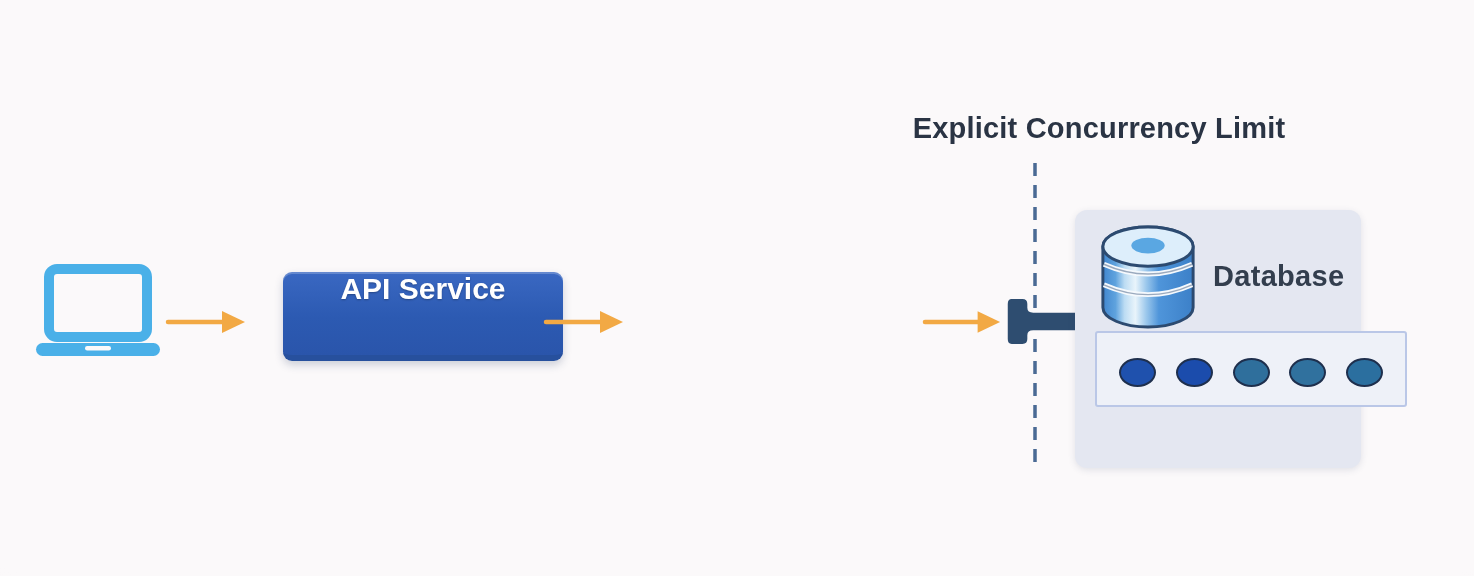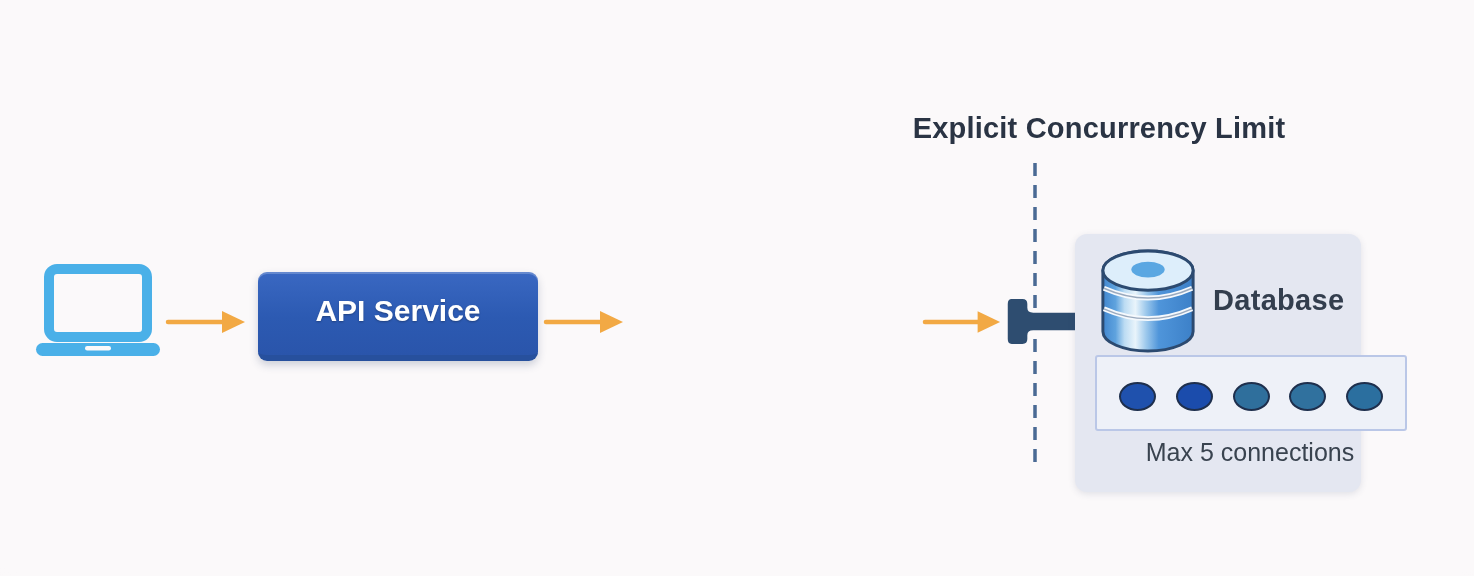--- a/index.html
+++ b/index.html
@@ -29,25 +29,25 @@
   .client-icon{left:35px;top:264px;width:130px;height:92px;}
   .client-label{
     left:25px;top:374px;width:150px;
     text-align:center;font-size:27px;color:#3a434f;
   }
 
   
   .flow-box{
     width:280px;height:89px;
     border-radius:9px;
-    display:flex;align-items:center;justify-content:center;
+    display:flex;align-items:flex-start;justify-content:center;
     color:#fff;font-size:30px;font-weight:bold;
     text-shadow:0 1px 2px rgba(0,0,0,.28);
     box-shadow:0 4px 9px rgba(40,60,100,.22), inset 0 2px 0 rgba(255,255,255,.22);
-    padding-bottom:5px;box-sizing:border-box;
+    padding-bottom:5px;box-sizing:border-box;margin-left:25px;
   }
   .api-box{
     left:258px;top:272px;
     background:linear-gradient(#3a68c2 0%, #2c5ab2 55%, #2a55ab 100%);
     border-bottom:6px solid #27509d;
   }
   .cache-box{
     left:638px;top:272px;
     background:linear-gradient(#63b066 0%, #53a257 55%, #4d9b51 100%);
     border-bottom:6px solid #41894a;
@@ -61,21 +61,20 @@
 
   
   .limit-divider{left:1031px;top:163px;width:8px;height:306px;}
   .valve{left:1007px;top:299px;width:70px;height:45px;}
 
   
   .db-panel{
     left:1075px;top:210px;width:286px;height:258px;
     background:#e4e7f1;border-radius:12px;
     box-shadow:0 2px 7px rgba(50,60,100,.13);
-    margin-top:24px;
   }
   .db-icon{left:22px;top:10px;width:102px;height:112px;}
   .db-label{
     left:138px;top:50px;
     font-size:29px;font-weight:600;color:#333e4e;
     letter-spacing:.3px;
   }
   .pool-box{
     left:20px;top:121px;width:312px;height:76px;
     box-sizing:border-box;
@@ -164,16 +163,15 @@
     <div class="abs db-label">Database</div>
 
     <div class="abs pool-box">
         <span class="pool-dot" style="background: rgb(31, 81, 173);"></span>
         <span class="pool-dot" style="background: rgb(27, 76, 172);"></span>
         <span class="pool-dot" style="background: rgb(47, 111, 156);"></span>
         <span class="pool-dot" style="background: rgb(48, 113, 158);"></span>
         <span class="pool-dot" style="background: rgb(43, 111, 159);"></span>
       </div>
 
-    <div class="abs pool-caption">Max 5 connections</div>
   </div>
 
 </div>
 
 </body></html>

